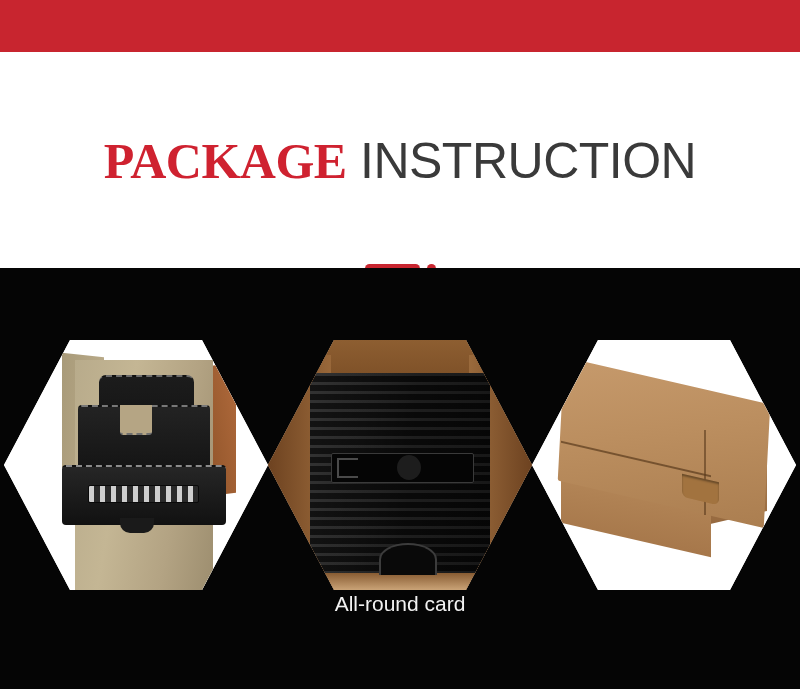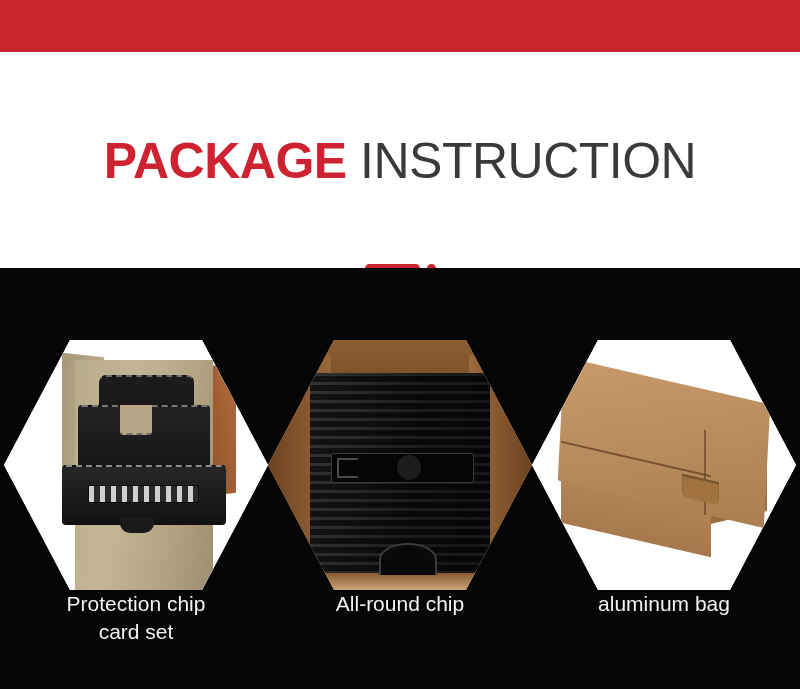--- a/index.html
+++ b/index.html
@@ -26,21 +26,21 @@
   .title-wrap {
     position:absolute; left:0; top:84px; width:800px;
     text-align:center; white-space:nowrap;
   }
   .title-strong, .title-light {
     font-size:50px;
     letter-spacing:-0.5px;
     line-height:1;
     font-stretch:condensed;
   }
-  .title-strong { font-weight:700; color:#cf2230; }
+  .title-strong { font-weight:700; color:#cf2230;font-family:Liberation Serif, serif; }
   .title-light  { font-weight:400; color:#3a3a3a; }
 
   .divider {
     position:absolute; left:0; top:212px; width:800px;
     display:flex; align-items:center; justify-content:center; gap:7px;
   }
   .divider .bar {
     display:block; width:55px; height:9px; border-radius:5px;
     background:#c8252f;
   }
@@ -249,61 +249,56 @@
               <div class="boxbody"></div>
               <div class="backcard"></div>
               <div class="midcard"></div>
               <div class="midnotch"></div>
               <div class="frontcard"></div>
               <div class="window"></div>
               <div class="tab"></div>
             </div>
           </div>
         </div>
-        <div class="caption">
-          <span>Protection chip</span>
-          <span class="l2">card set</span>
-        </div>
       </div>
 
       <div class="card">
         <div class="hexwrap">
           <div class="hex">
             <div class="photo p2">
               <div class="lidtop"></div>
               <div class="sideL"></div>
               <div class="sideR"></div>
               <div class="bottomedge"></div>
               <div class="sleeve"></div>
               <div class="slot"></div>
               <div class="slotA"></div>
               <div class="slotB"></div>
               <div class="arch"></div>
             </div>
           </div>
         </div>
         <div class="caption">
-          <span>All-round chip</span>
+          <span>All-round card</span>
         </div>
       </div>
 
       <div class="card">
         <div class="hexwrap">
           <div class="hex">
             <div class="photo p3">
               <div class="right"></div>
               <div class="front"></div>
               <div class="lid"></div>
               <div class="seamA"></div>
               <div class="seamB"></div>
               <div class="notch"></div>
             </div>
           </div>
         </div>
         <div class="caption">
-          <span class="l2">aluminum bag</span>
         </div>
       </div>
 
     </div>
   </div>
 
 </div>
 
 </body></html>

